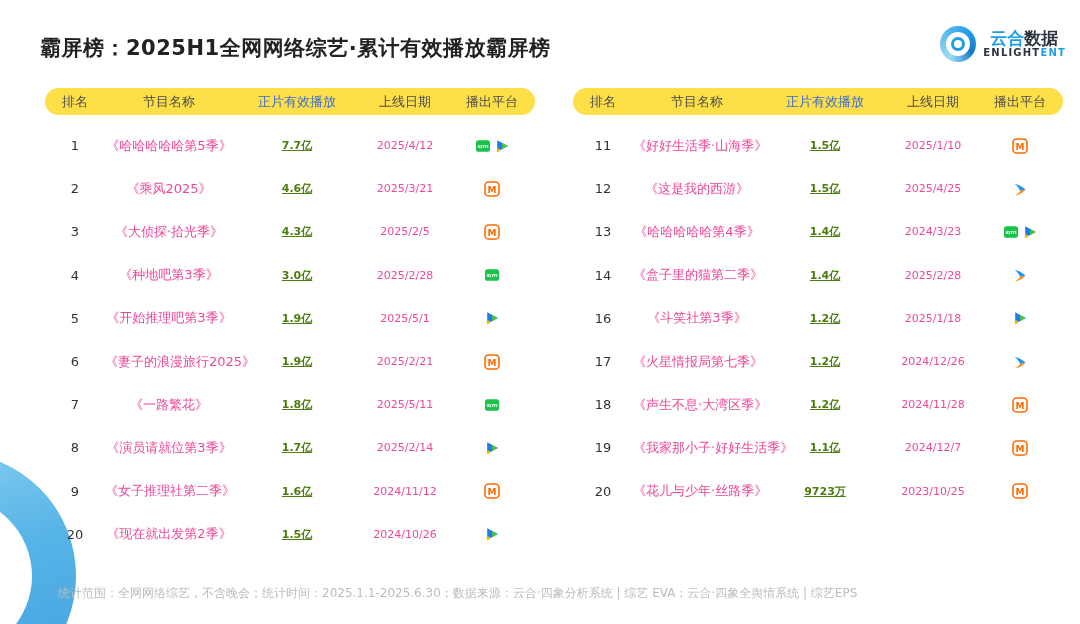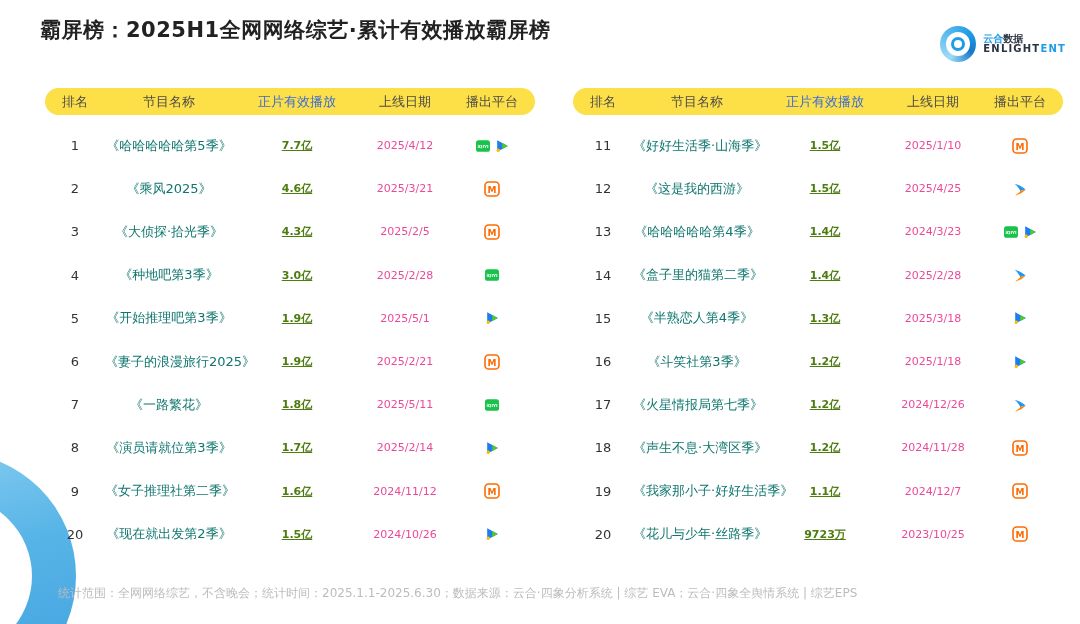--- a/index.html
+++ b/index.html
@@ -13,57 +13,57 @@
   .deco-arc{
     position:absolute;left:-172px;top:452px;width:248px;height:248px;
     border-radius:50%;z-index:0;
     background:linear-gradient(165deg,#8fd2f2 0%,#57b4e7 45%,#3fa0de 100%);
   }
   .deco-arc::after{
     content:"";position:absolute;inset:44px;border-radius:50%;background:#ffffff;
   }
   
   .page-title{
-    left:40px;top:16px;font-size:21px;font-weight:bold;color:#222;
+    left:40px;top:34px;font-size:21px;font-weight:bold;color:#222;
     letter-spacing:0.5px;white-space:nowrap;
   }
   
   .logo{right:14px;top:26px;display:flex;align-items:center;gap:7px;}
   .logo-mark{
     width:36px;height:36px;border-radius:50%;position:relative;
     background:conic-gradient(from 210deg,#9fdcf6,#1e9ce6 55%,#1678c8 75%,#9fdcf6);
   }
   .logo-mark::before{
     content:"";position:absolute;inset:6px;border-radius:50%;background:#fff;
   }
   .logo-mark::after{
     content:"";position:absolute;inset:11px;border-radius:50%;
     border:3px solid #1e9ce6;background:#fff;box-sizing:border-box;
   }
   .logo-text{display:flex;flex-direction:column;line-height:1.05;}
-  .logo-cn{font-size:10px;font-weight:bold;color:#2b3441;white-space:nowrap;}
+  .logo-cn{font-size:17px;font-weight:bold;color:#2b3441;white-space:nowrap;margin-left:7px;}
   .logo-en{font-size:10px;font-weight:bold;color:#2b3441;letter-spacing:1.2px;white-space:nowrap;}
   
   .rank-table{position:absolute;top:88px;width:490px;z-index:1;}
   .t-left{left:45px;}
   .t-right{left:573px;}
   .thead{
     height:27px;background:#fde047;border-radius:14px;
     display:grid;grid-template-columns:60px 128px 128px 88px 86px;
     align-items:center;
   }
   .th{font-size:13px;color:#4b4b4b;text-align:center;white-space:nowrap;}
   .tbody{margin-top:9px;}
   .row{
     display:grid;grid-template-columns:60px 128px 128px 88px 86px;
     height:43.2px;align-items:center;
   }
   .c{text-align:center;white-space:nowrap;}
   .c-rank{font-size:13px;color:#333;}
-  .c-name{font-size:13px;color:#0f766e;}
+  .c-name{font-size:13px;color:#ec4899;}
   .c-value{font-size:11px;font-weight:bold;color:#4d7c0f;text-decoration:underline;}
   .c-date{font-size:11px;color:#ec4899;}
   .c-plat{display:flex;justify-content:center;align-items:center;gap:3px;}
   .p-icon{width:16px;height:16px;display:inline-block;}
   .p-icon svg{display:block;}
   
   .page-footer{
     left:58px;top:585px;font-size:12px;color:#bcbcbc;z-index:2;white-space:nowrap;
   }
 </style>
@@ -310,35 +310,20 @@
         <span class="c c-plat">
           <span class="p-icon">
             <svg viewBox="0 0 16 16" width="16" height="16">
               <path d="M2.6 2.8 C7.6 3.8 11.8 6.4 13.6 8.6 L8.2 10.0 C6.9 7.0 4.8 4.4 2.6 2.8 Z" fill="#2196f3"></path>
               <path d="M13.6 8.6 C11.6 11.4 7.6 13.6 3.2 14.4 C5.8 12.6 7.4 11.3 8.2 10.0 Z" fill="#ff8800"></path>
             </svg>
           </span>
         </span>
       </div>
       <div class="row">
-        <span class="c c-rank">15</span>
-        <span class="c c-name">《半熟恋人第4季》</span>
-        <span class="c c-value">1.3亿</span>
-        <span class="c c-date">2025/3/18</span>
-        <span class="c c-plat">
-          <span class="p-icon">
-            <svg viewBox="0 0 16 16" width="16" height="16">
-              <path d="M3.2 2.2 L13.8 8 L3.2 13.8 Z" fill="#1d7df0"></path>
-              <path d="M8.2 4.9 L13.8 8 L8.2 11.1 Z" fill="#4fc928"></path>
-              <circle cx="4.3" cy="12.3" r="1.7" fill="#ffbf00"></circle>
-            </svg>
-          </span>
-        </span>
-      </div>
-      <div class="row">
         <span class="c c-rank">16</span>
         <span class="c c-name">《斗笑社第3季》</span>
         <span class="c c-value">1.2亿</span>
         <span class="c c-date">2025/1/18</span>
         <span class="c c-plat">
           <span class="p-icon">
             <svg viewBox="0 0 16 16" width="16" height="16">
               <path d="M3.2 2.2 L13.8 8 L3.2 13.8 Z" fill="#1d7df0"></path>
               <path d="M8.2 4.9 L13.8 8 L8.2 11.1 Z" fill="#4fc928"></path>
               <circle cx="4.3" cy="12.3" r="1.7" fill="#ffbf00"></circle>

